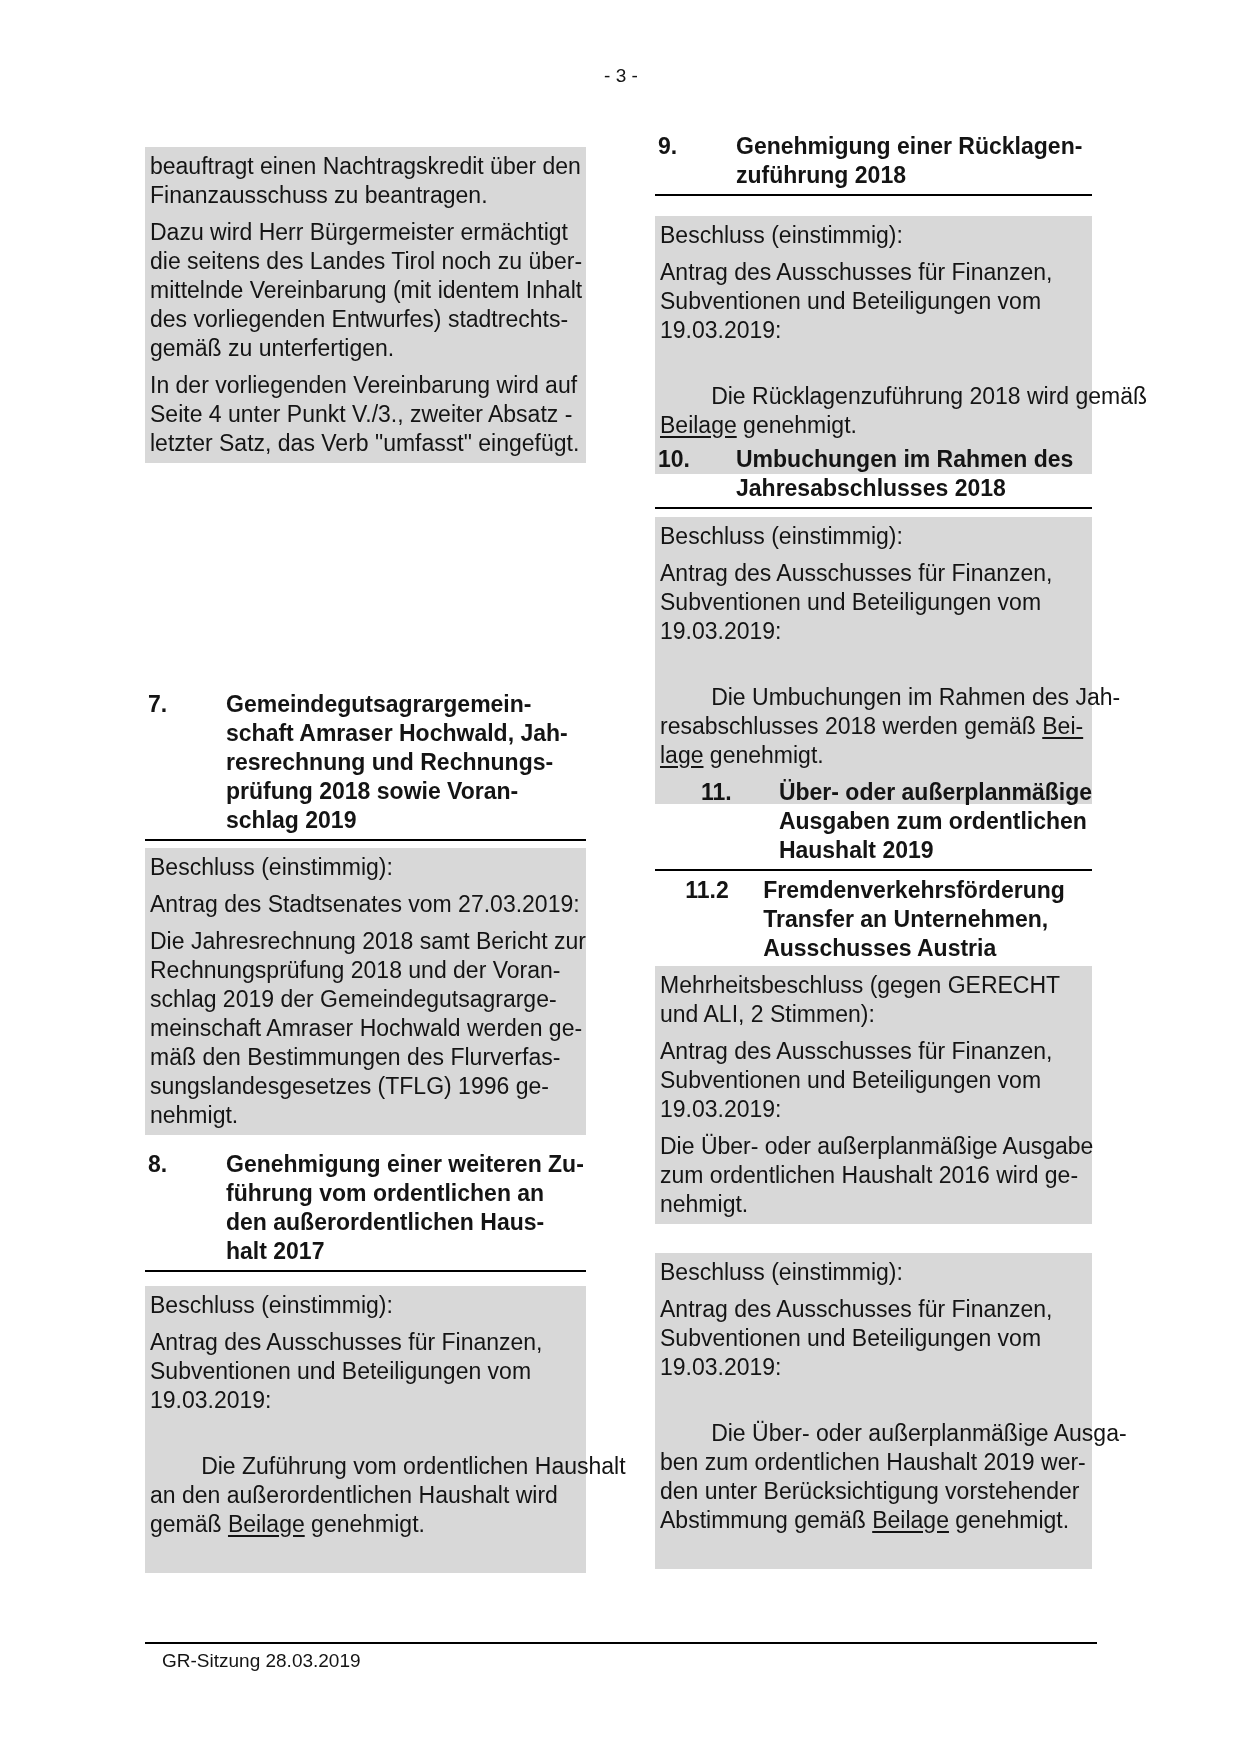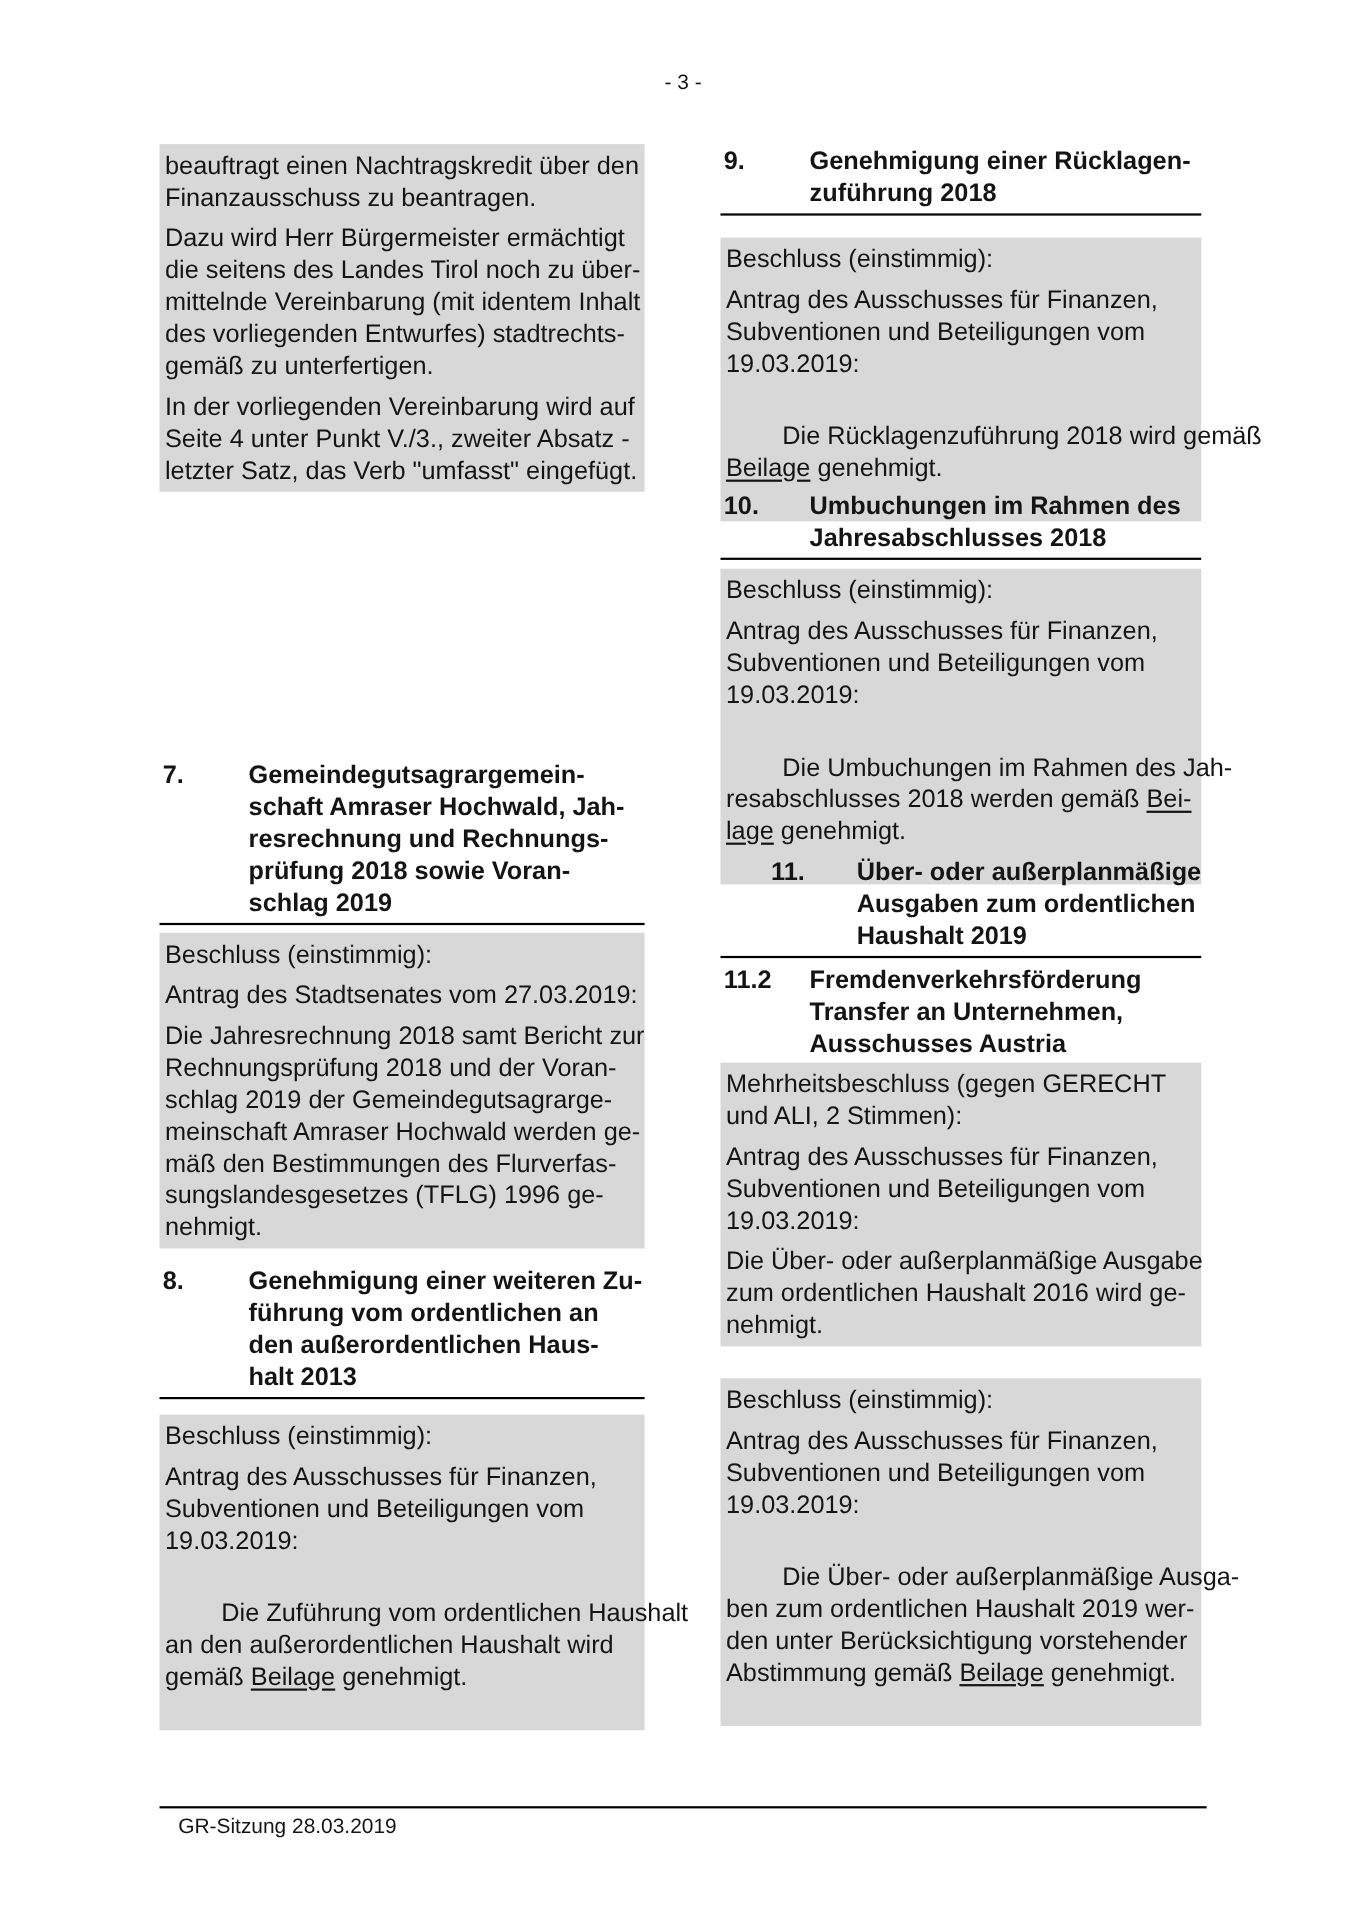--- a/index.html
+++ b/index.html
@@ -28,34 +28,34 @@
     font-size:23px;line-height:29px;
     white-space:pre;
   }
   .gray p:last-child{margin-bottom:0;}
   .heading{
     display:flex;align-items:flex-start;
     font-weight:bold;font-size:23px;line-height:29px;
     padding-bottom:4px;
     border-bottom:2px solid #000;
   }
-  .heading.no-rule{border-bottom:none;padding-bottom:0;}
+  .heading.no-rule{border-bottom:none;padding-bottom:0;justify-content:center;}
   .heading .num{flex:none;width:78px;padding-left:3px;}
   .heading .title{white-space:pre;}
   .u{text-decoration:underline;text-underline-offset:3px;}
   .footer-rule{
     position:absolute;left:145px;top:1642px;width:952px;
     border-top:2px solid #000;height:0;
   }
   .footer-text{
     position:absolute;left:162px;top:1649px;
     font-size:19px;line-height:24px;
   }
   
-  .b-intro{top:131px;}
+  .b-intro{top:147px;}
   .b-h7{top:690px;}
   .b-res7{top:848px;}
   .b-h8{top:1150px;}
   .b-res8{top:1286px;}
   
   .b-h9{top:132px;}
   .b-res9{top:216px;}
   .b-h10{top:445px;}
   .b-res10{top:517px;}
   .b-h11{top:778px;justify-content:flex-end;}
@@ -104,21 +104,21 @@
 mäß den Bestimmungen des Flurverfas-
 sungslandesgesetzes (TFLG) 1996 ge-
 nehmigt.</p>
     </div>
 
     <div class="block heading b-h8">
       <span class="num">8.</span>
       <span class="title">Genehmigung einer weiteren Zu-
 führung vom ordentlichen an
 den außerordentlichen Haus-
-halt 2013</span>
+halt 2017</span>
     </div>
 
     <div class="block gray b-res8">
       <p>Beschluss (einstimmig):</p>
       <p>Antrag des Ausschusses für Finanzen,
 Subventionen und Beteiligungen vom
 19.03.2019:</p>
       <p>
         <span>Die Zuführung vom ordentlichen Haushalt
 an den außerordentlichen Haushalt wird

